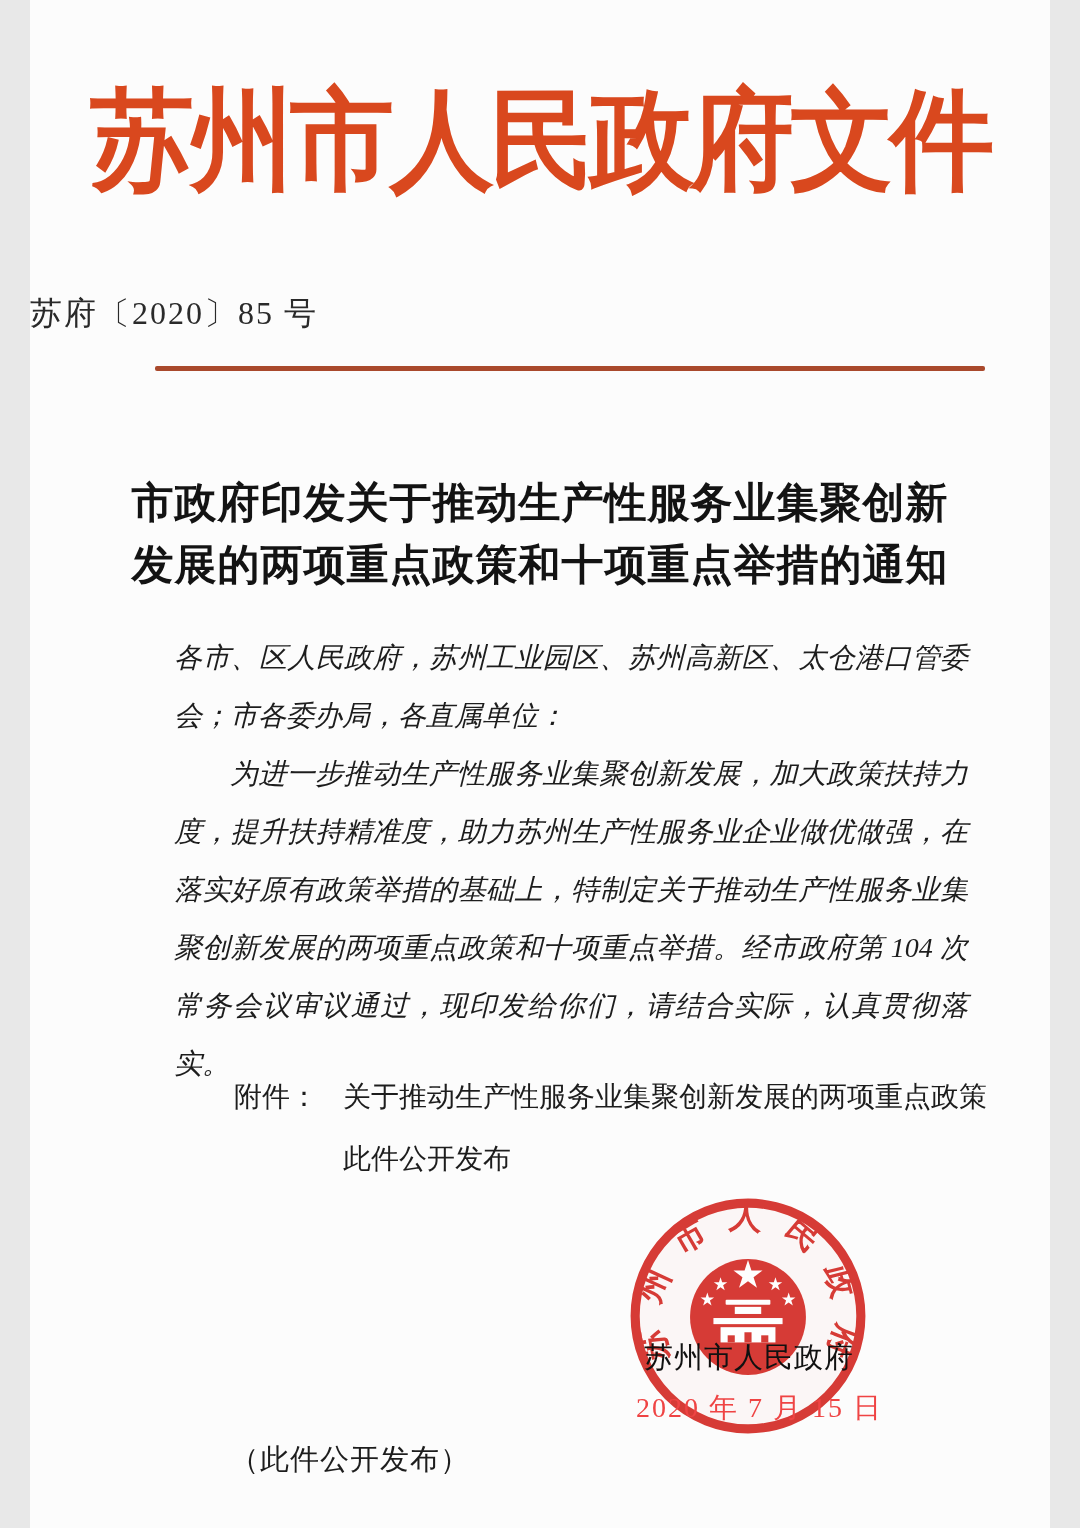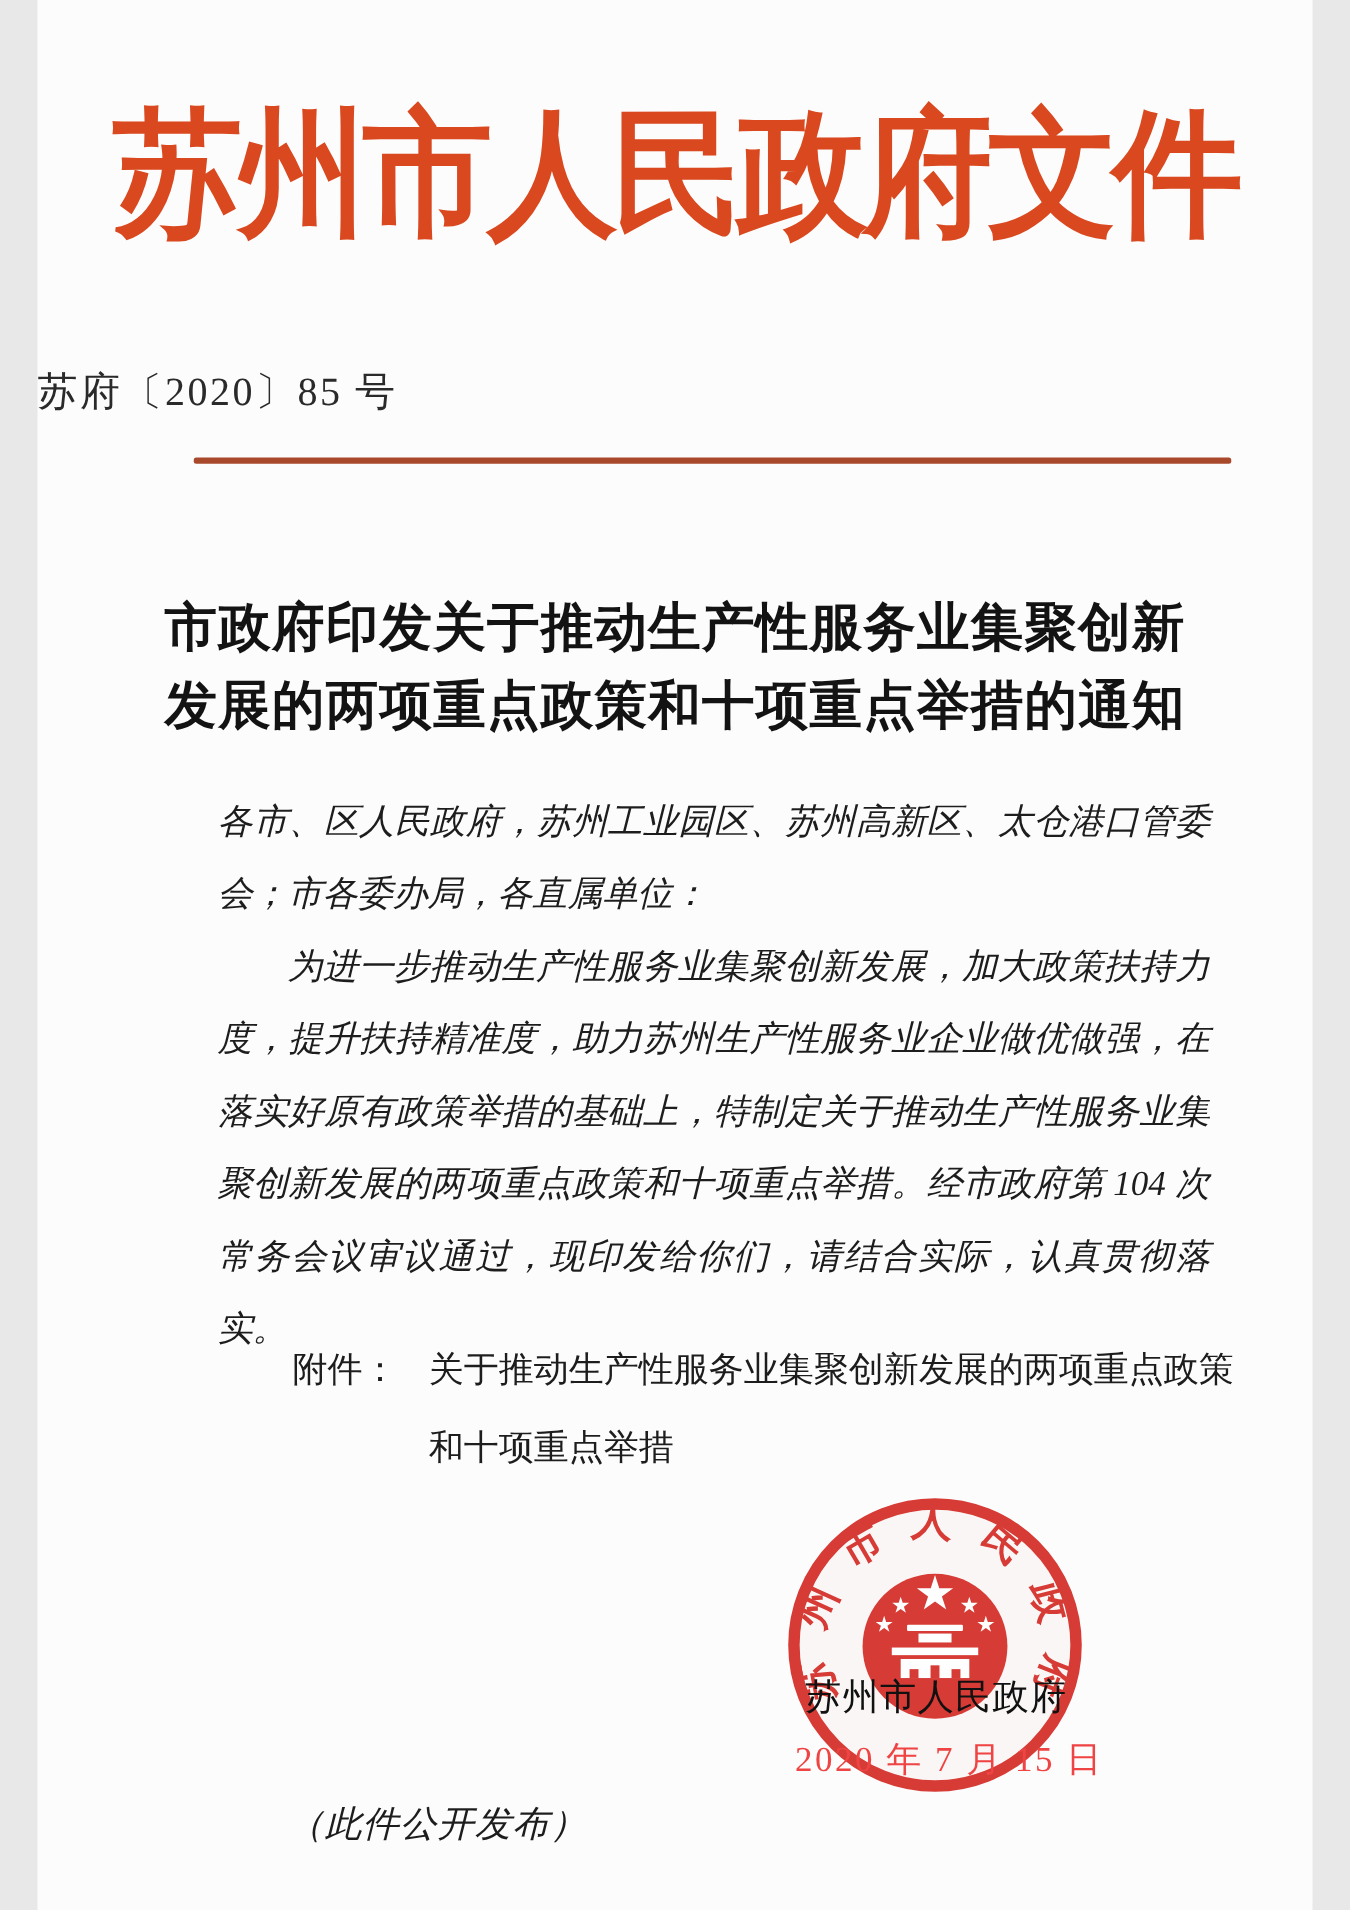--- a/index.html
+++ b/index.html
@@ -101,21 +101,20 @@
     z-index: 3;
     white-space: nowrap;
   }
   .footer-note {
     position: absolute;
     top: 1440px; left: 200px;
     font-size: 29px;
     letter-spacing: 1px;
     color: #1d1d1d;
     white-space: nowrap;
-    font-style: italic;
   }
 </style>
 </head>
 <body>
 
 <div class="page">
 
   <div class="gov-header">苏州市人民政府文件</div>
 
   <div class="doc-number">苏府〔2020〕85 号</div>
@@ -129,21 +128,21 @@
 
   <div class="body-block">
     <p>各市、区人民政府，苏州工业园区、苏州高新区、太仓港口管委会；市各委办局，各直属单位：</p>
     <p class="indent">为进一步推动生产性服务业集聚创新发展，加大政策扶持力度，提升扶持精准度，助力苏州生产性服务业企业做优做强，在落实好原有政策举措的基础上，特制定关于推动生产性服务业集聚创新发展的两项重点政策和十项重点举措。经市政府第 104 次常务会议审议通过，现印发给你们，请结合实际，认真贯彻落实。</p>
   </div>
 
   <div class="attachment">
     <span class="att-label">附件：</span>
     <span class="att-lines">
       <span>关于推动生产性服务业集聚创新发展的两项重点政策</span>
-      <span>和十项重点举措</span>
+      <span>此件公开发布</span>
     </span>
   </div>
 
   <svg class="seal" viewBox="0 0 240 240" xmlns="http://www.w3.org/2000/svg">
     <defs>
       <path id="sealArc" d="M 45.5 163 A 86 86 0 1 1 194.5 163" fill="none"></path>
     </defs>
 
     <circle cx="120" cy="120" r="111" fill="rgba(212,48,42,0.03)" stroke="#d4302a" stroke-width="9"></circle>
 

